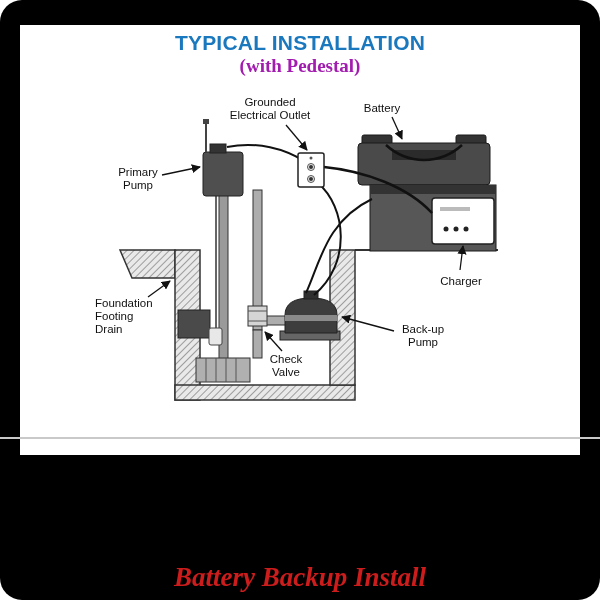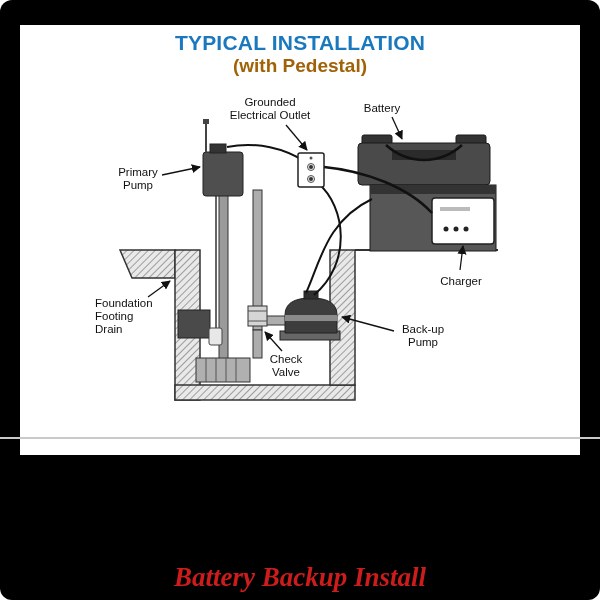--- a/index.html
+++ b/index.html
@@ -1,16 +1,16 @@
 <!DOCTYPE html>
 <html><head>
 <meta charset="utf-8">
 <style>
   html,body{margin:0;padding:0;background:#fff;}
-  .stage{position:relative;width:600px;height:600px;background:#000;border-radius:12px;overflow:hidden;
+  .stage{position:relative;width:600px;height:600px;background:#000;border-radius:22px;overflow:hidden;
          font-family:"Liberation Sans",sans-serif;}
   .panel{position:absolute;left:20px;top:25px;width:560px;height:430px;background:#ffffff;}
   .title-block{position:absolute;left:0;top:6px;width:100%;text-align:center;line-height:1.15;}
   .title-line1{font-size:21px;font-weight:700;letter-spacing:.2px;}
   .title-line2{font-size:19px;font-weight:700;}
   .divider-line{position:absolute;left:0;top:437px;width:600px;height:2px;background:#c9c9c9;}
   .caption{position:absolute;left:0;top:532px;width:100%;text-align:center;
            font-family:"Liberation Serif",serif;font-style:italic;font-weight:700;font-size:27px;margin-top:30px;}
   svg{display:block;}
   .lbl{font-family:"Liberation Sans",sans-serif;font-size:11.5px;fill:#111;}
@@ -19,21 +19,21 @@
 </style>
 </head>
 <body>
 
 <div class="stage">
 
   <div class="panel">
 
     <div class="title-block">
       <div class="title-line1" style="color: rgb(26, 120, 190);">TYPICAL INSTALLATION</div>
-      <div class="title-line2" style="color: #a16207;">(with Pedestal)</div>
+      <div class="title-line2" style="color: #a21caf; font-family: Liberation Serif, serif;">(with Pedestal)</div>
     </div>
 
     <svg width="560" height="360" viewBox="0 0 560 360" style="position:absolute;left:0;top:70px;">
       <defs>
         <pattern id="hatch" width="5" height="5" patternUnits="userSpaceOnUse" patternTransform="rotate(45)">
           <rect width="5" height="5" fill="#e9e9e9"></rect>
           <line x1="0" y1="0" x2="0" y2="5" stroke="#6a6a6a" stroke-width="1.2"></line>
         </pattern>
         <marker id="arr" viewBox="0 0 10 10" refX="9" refY="5" markerWidth="7" markerHeight="7" orient="auto">
           <path d="M0,0 L10,5 L0,10 z" fill="#111"></path>

